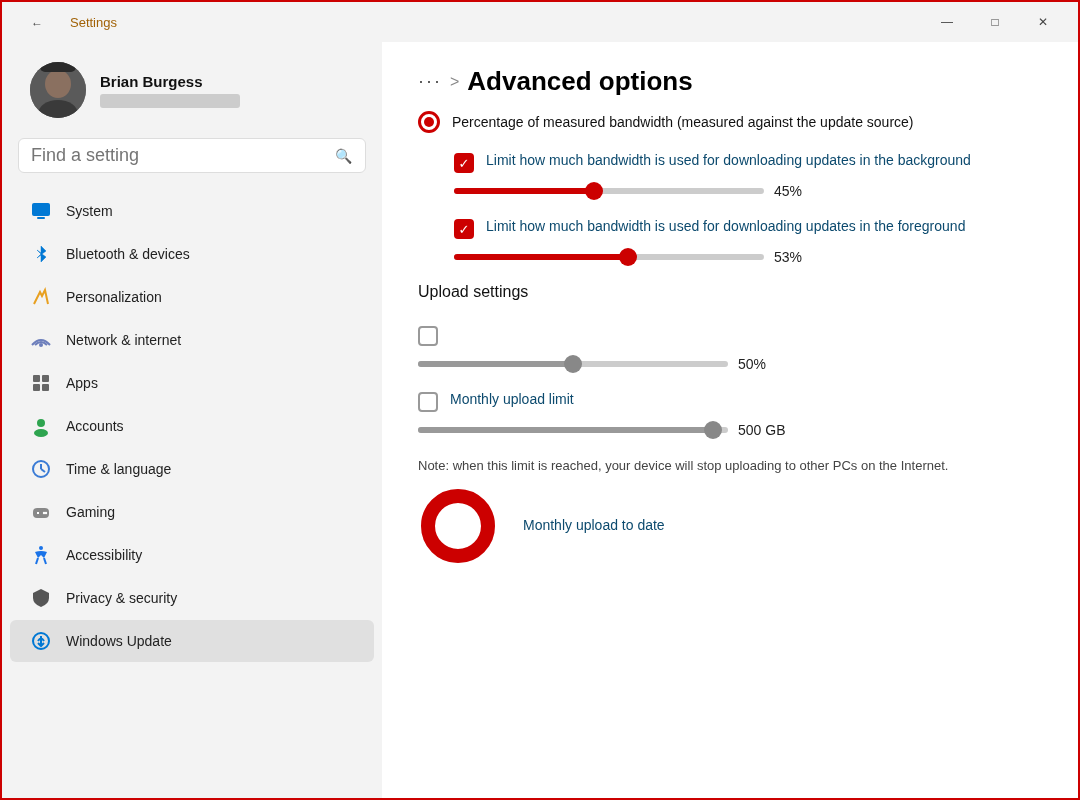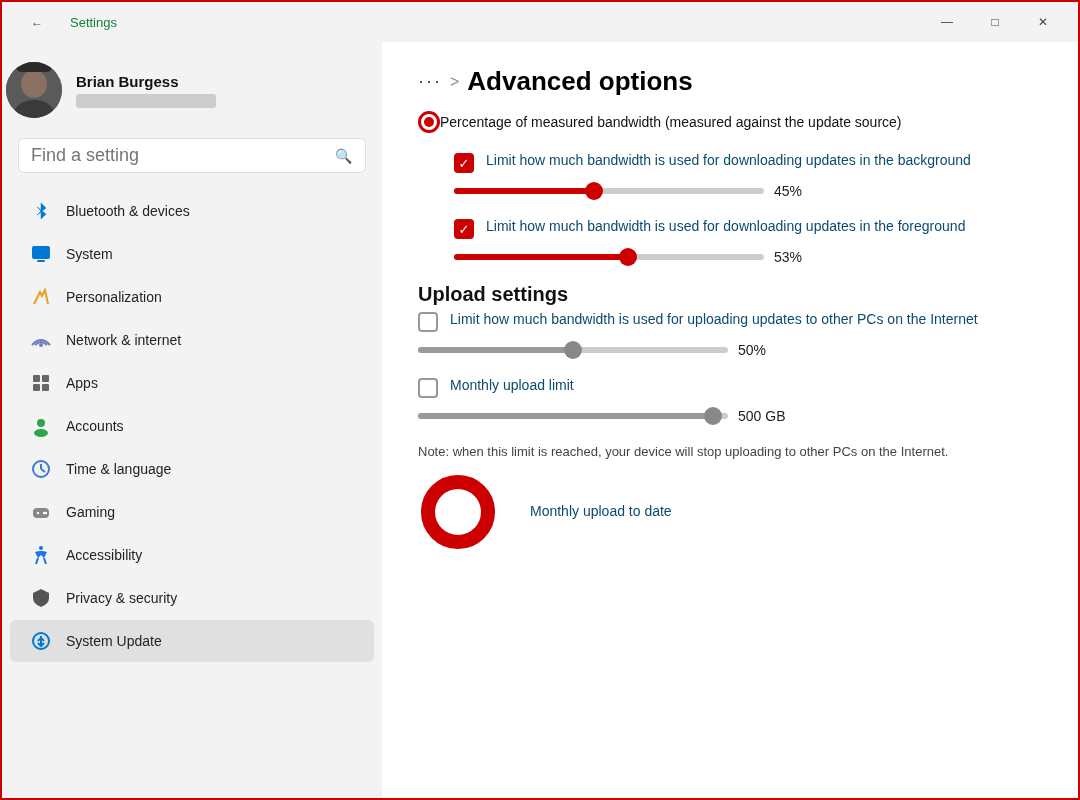--- a/index.html
+++ b/index.html
@@ -19,21 +19,21 @@
       padding: 8px 12px;
       height: 40px;
     }
     .title-bar-left {
       display: flex;
       align-items: center;
       gap: 10px;
     }
     .title-bar-title {
       font-size: 13px;
-      color: #15803d;
+      color: #a16207;
     }
     .title-bar-controls {
       display: flex;
       gap: 2px;
     }
     .title-btn {
       width: 46px;
       height: 32px;
       border: none;
       background: transparent;
@@ -58,21 +58,21 @@
       padding: 10px 0;
       display: flex;
       flex-direction: column;
       flex-shrink: 0;
       overflow-y: auto;
     }
     .user-section {
       display: flex;
       align-items: center;
       gap: 14px;
-      padding: 10px 20px 20px 4px;
+      padding: 10px 20px 20px 28px;
     }
     .avatar {
       width: 56px;
       height: 56px;
       border-radius: 50%;
       overflow: hidden;
       flex-shrink: 0;
       background: #888;
     }
     .avatar-img {
@@ -167,20 +167,21 @@
       font-weight: 600;
       color: #000000;
     }
 
     .section { margin-bottom: 28px; }
 
     
     .radio-option {
       display: flex;
       align-items: center;
+      gap: 12px;
       margin-bottom: 18px;
     }
     .radio-circle {
       width: 22px;
       height: 22px;
       border-radius: 50%;
       border: 3px solid #c00;
       background: white;
       flex-shrink: 0;
       position: relative;
@@ -256,39 +257,39 @@
       border-radius: 50%;
       cursor: pointer;
     }
     .slider-thumb.gray {
       background: #888;
     }
     .slider-value { font-size: 14px; color: #222; min-width: 48px; }
 
     
     .section-title {
-      font-size: 20px;
-      font-weight: 700;
+      font-size: 16px;
+      font-weight: 400;
       color: #111;
-      margin-bottom: 4px;
+      margin-bottom: 23px;
     }
 
     .note-text {
       font-size: 13px;
       color: #444;
       line-height: 1.5;
       margin-top: 4px;
       margin-bottom: 4px;
     }
 
     
     .donut-row {
       display: flex;
       align-items: center;
-      gap: 32px;
+      gap: 25px;
       margin-top: 10px;
     }
     .donut-partial {
       width: 80px;
       height: 80px;
       flex-shrink: 0;
     }
 
     
     .main-content::-webkit-scrollbar { width: 8px; }
@@ -345,34 +346,34 @@
     </div>
 
     <div class="search-box">
       <input class="search-input" type="text" placeholder="Find a setting" style="">
       <span class="search-icon">🔍</span>
     </div>
 
     <div id="nav-list">
         <div class="nav-item">
       <div class="nav-icon">
-            <svg width="22" height="22" viewBox="0 0 22 22">
-              <path d="M11 3l5 5-4 3 4 3-5 5v-7l-4 3 4-4-4-4 4 3z" fill="#0178d4" stroke="#0078d4" stroke-width="0.5"></path>
-            </svg>
-          </div>
-      <span>Bluetooth &amp; devices</span>
-    </div>
-        <div class="nav-item">
-      <div class="nav-icon">
             <svg width="22" height="22" viewBox="0 0 22 22" fill="none">
               <rect x="2" y="3" width="18" height="13" rx="2" fill="#0078d4"></rect>
               <rect x="7" y="17" width="8" height="2" rx="1" fill="#0078d4"></rect>
             </svg>
           </div>
       <span>System</span>
+    </div>
+        <div class="nav-item">
+      <div class="nav-icon">
+            <svg width="22" height="22" viewBox="0 0 22 22">
+              <path d="M11 3l5 5-4 3 4 3-5 5v-7l-4 3 4-4-4-4 4 3z" fill="#0178d4" stroke="#0078d4" stroke-width="0.5"></path>
+            </svg>
+          </div>
+      <span>Bluetooth &amp; devices</span>
     </div>
         <div class="nav-item">
       <div class="nav-icon">
             <svg width="22" height="22" viewBox="0 0 22 22">
               <path d="M4 18 L10 6 L12 10 L15 4 L18 18" stroke="#e8a020" stroke-width="2" fill="none"></path>
             </svg>
           </div>
       <span>Personalization</span>
     </div>
         <div class="nav-item">
@@ -448,21 +449,21 @@
     </div>
         <div class="nav-item active">
       <div class="nav-icon">
             <svg width="22" height="22" viewBox="0 0 22 22">
               <circle cx="11" cy="11" r="8" fill="none" stroke="#0078d4" stroke-width="2"></circle>
               <path d="M8 11 Q11 6 14 11" fill="none" stroke="#0078d4" stroke-width="2"></path>
               <path d="M11 6 L11 16" stroke="#0078d4" stroke-width="2"></path>
               <path d="M8 13 L11 16 L14 13" fill="none" stroke="#0078d4" stroke-width="2"></path>
             </svg>
           </div>
-      <span>System Update</span>
+      <span>Windows Update</span>
     </div>
       </div>
   </div>
 
   <div class="main-content">
 
     <div class="breadcrumb">
       <span class="breadcrumb-dots">···</span>
       <span class="breadcrumb-sep">&gt;</span>
       <span class="page-title">Advanced options</span>
@@ -495,21 +496,20 @@
         <div class="slider-thumb" style="left:56%"></div>
       </div>
       <span class="slider-value">53%</span>
     </div>
 
     <div class="section">
       <div class="section-title">Upload settings</div>
 
       <div class="checkbox-row" style="margin-left:0">
         <div class="checkbox unchecked"></div>
-        <span class="checkbox-label">Limit how much bandwidth is used for uploading updates to other PCs on the Internet</span>
       </div>
       <div class="slider-row" style="margin-left:0">
         <div class="slider-track">
           <div class="slider-fill" style="width:50%;background:#999"></div>
           <div class="slider-thumb gray" style="left:50%"></div>
         </div>
         <span class="slider-value">50%</span>
       </div>
 
       <div class="checkbox-row" style="margin-left:0">

